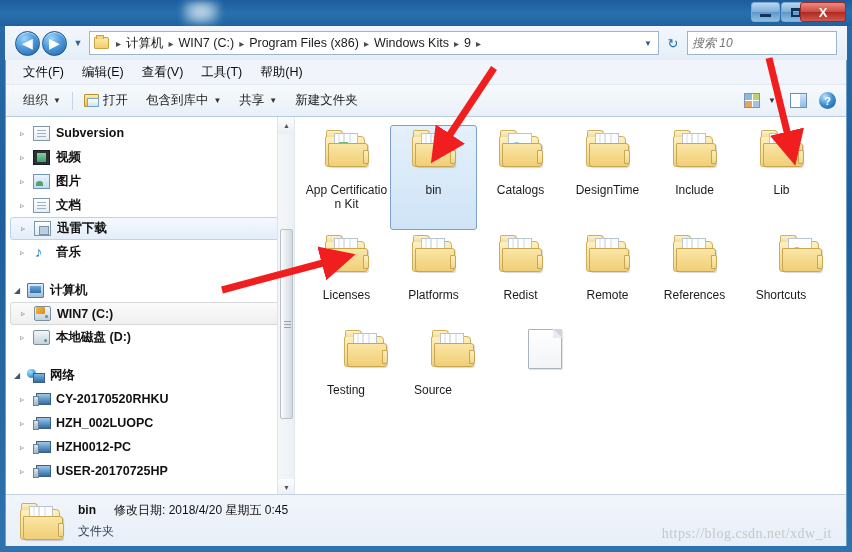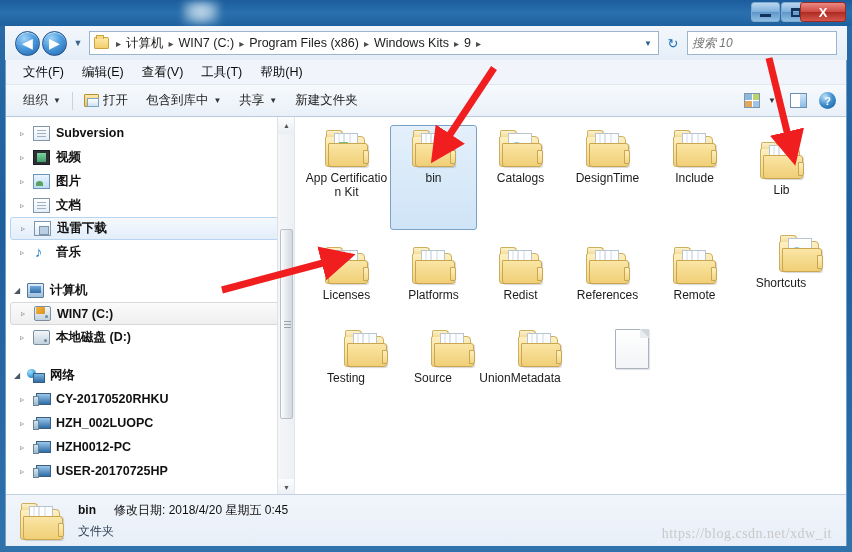--- a/index.html
+++ b/index.html
@@ -241,21 +241,21 @@
   }
   #grid {
     display:grid; grid-template-columns:repeat(6, 87px);
     column-gap:0px; row-gap:0px; padding-top:2px;
   }
   .item {
     width:87px; display:flex; flex-direction:column; align-items:center;
     padding:4px 2px 6px 2px;
   }
   .item.r1 { height:105px; }
-  .item.r2 { height:90px;justify-content:center; }
+  .item.r2 { height:90px; }
   .item.r3 { height:95px;align-items:flex-end; }
   .item.selected {
     background:linear-gradient(180deg,#e4f0fb,#cfe4f7);
     border:1px solid #7da2c8; border-radius:3px; padding:3px 1px 5px 1px;
   }
   .folder {
     width:44px; height:38px; position:relative; margin-bottom:4px;
   }
   .folder .back {
     position:absolute; left:0; bottom:0; width:40px; height:31px;
@@ -307,21 +307,21 @@
     content:""; position:absolute; right:-1px; top:-1px;
     border-width:0 9px 9px 0; border-style:solid;
     border-color:#e9edf2 #ffffff; 
   }
   .filedoc:after{
     content:""; position:absolute; right:-1px; top:-1px; width:0; height:0;
     border-left:9px solid transparent; border-top:9px solid #cfd6de;
   }
   .item-label {
     font-size:12px; color:#1b1b1b; text-align:center; line-height:14px;
-    width:84px; word-break:break-all;
+    width:84px; word-break:break-all;margin-top:12px;
   }
 
   
   #details {
     position:absolute; left:6px; right:6px; bottom:6px; height:52px;
     background:linear-gradient(180deg,#f1f5fb,#e8eff8);
     border-top:1px solid #c3d3e4;
     display:flex; align-items:center; padding-left:14px;
   }
   #details-folder { width:44px; height:38px; position:relative; margin-right:14px; }
@@ -640,32 +640,32 @@
         </div>
 
         <div class="item r2">
           <div class="folder">
             <div class="back"></div>
               <div class="tab"></div>
               <div class="papers"></div>
             <div class="front"></div>
               <div class="flap"></div>
           </div>
+          <div class="item-label">Remote</div>
+        </div>
+
+        <div class="item r2">
+          <div class="folder">
+            <div class="back"></div>
+              <div class="tab"></div>
+              <div class="papers"></div>
+            <div class="front"></div>
+              <div class="flap"></div>
+          </div>
           <div class="item-label">References</div>
-        </div>
-
-        <div class="item r2">
-          <div class="folder">
-            <div class="back"></div>
-              <div class="tab"></div>
-              <div class="papers"></div>
-            <div class="front"></div>
-              <div class="flap"></div>
-          </div>
-          <div class="item-label">Remote</div>
         </div>
 
         <div class="item r3">
           <div class="folder globe">
             <div class="back"></div>
               <div class="tab"></div>
               <div class="papers"></div>
             <div class="front"></div>
               <div class="flap"></div>
           </div>
@@ -687,30 +687,20 @@
           <div class="folder">
             <div class="back"></div>
               <div class="tab"></div>
               <div class="papers"></div>
             <div class="front"></div>
               <div class="flap"></div>
           </div>
           <div class="item-label">Source</div>
         </div>
 
-        <div class="item r3">
-          <div class="folder">
-            <div class="back"></div>
-              <div class="tab"></div>
-              <div class="papers"></div>
-            <div class="front"></div>
-              <div class="flap"></div>
-          </div>
-          <div class="item-label">UnionMetadata</div>
-        </div>
 
         <div class="item r3">
           <div class="filedoc"></div>
         </div>
 
       </div>
     </div>
   </div>
 
   <div id="details">

